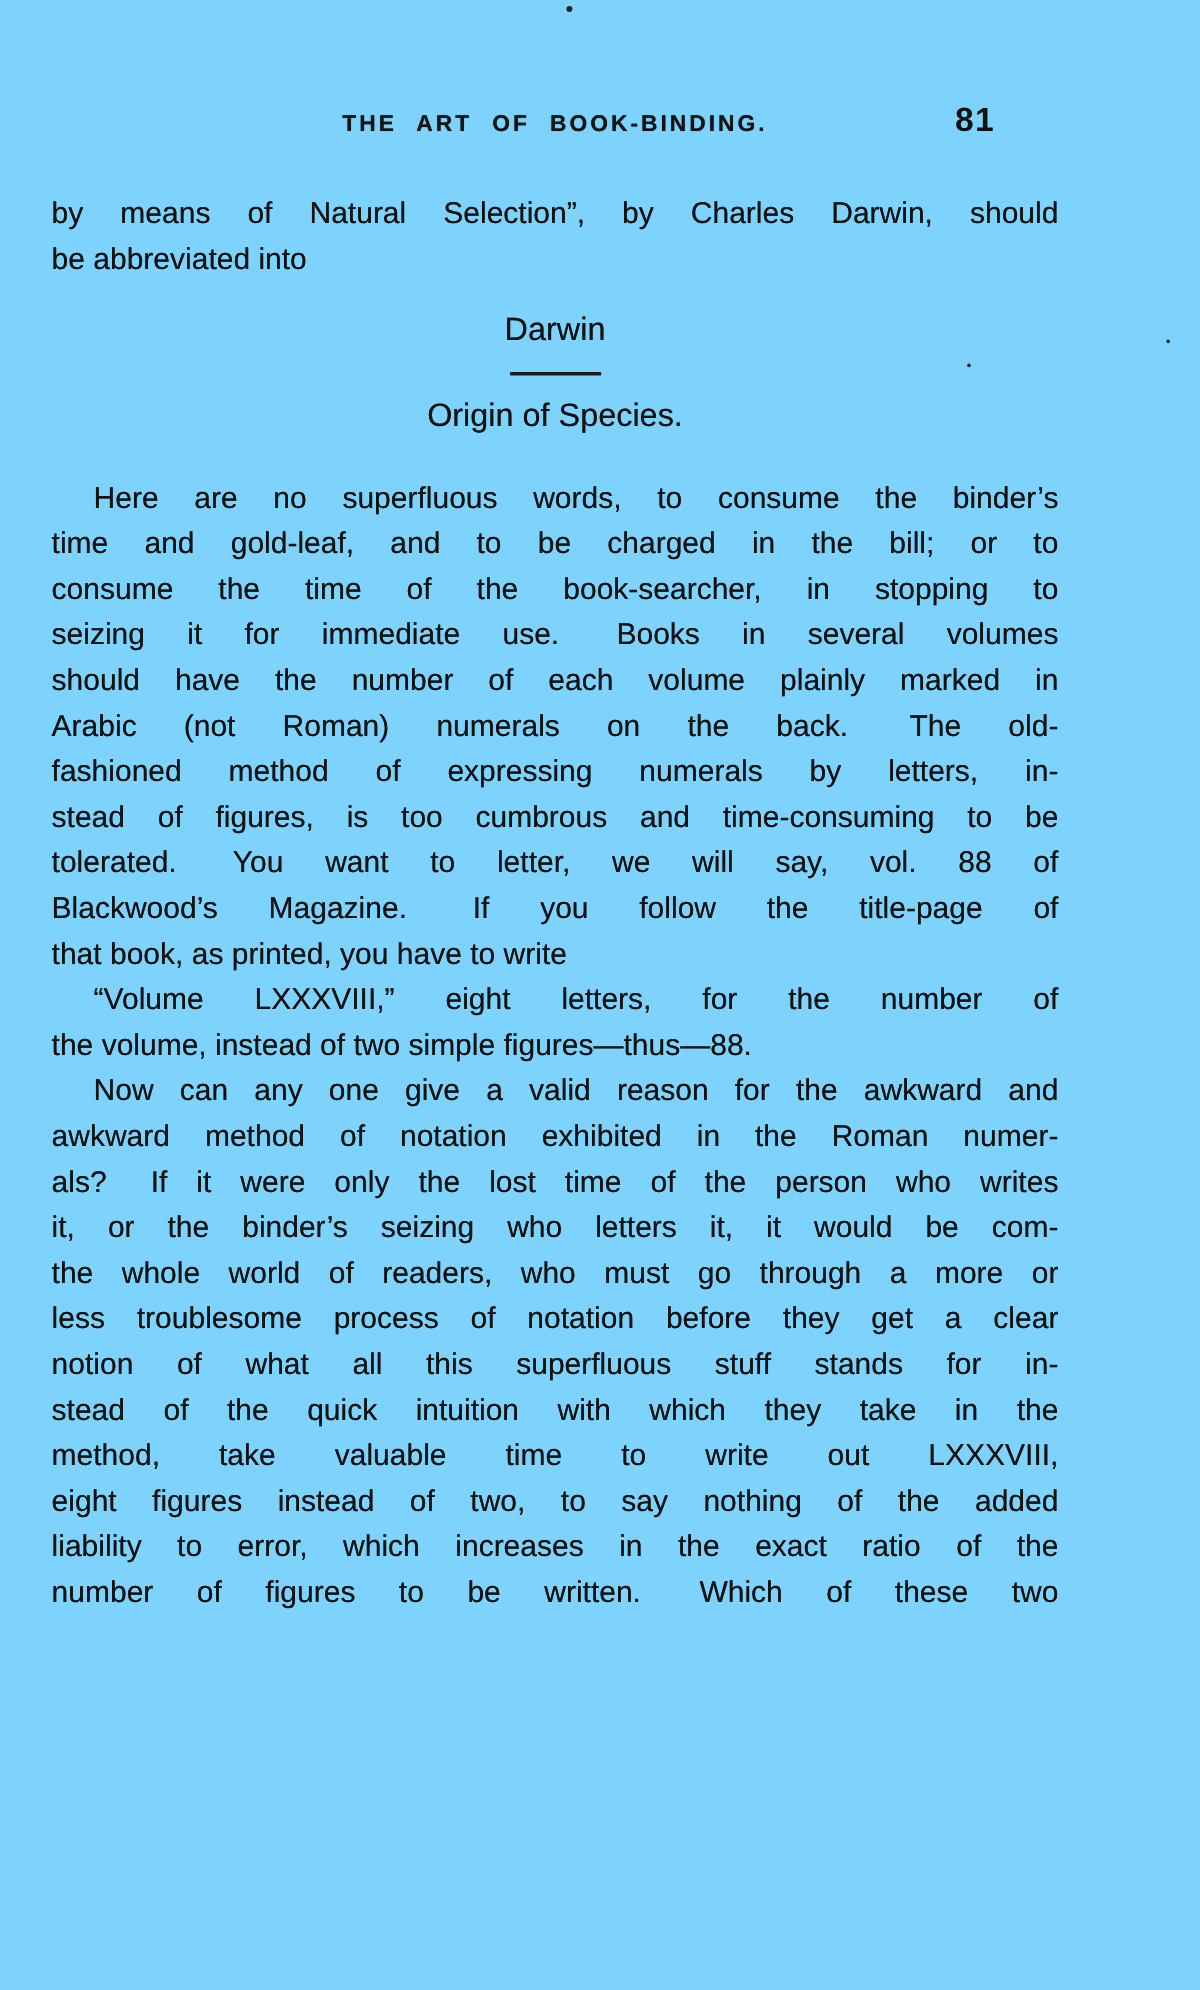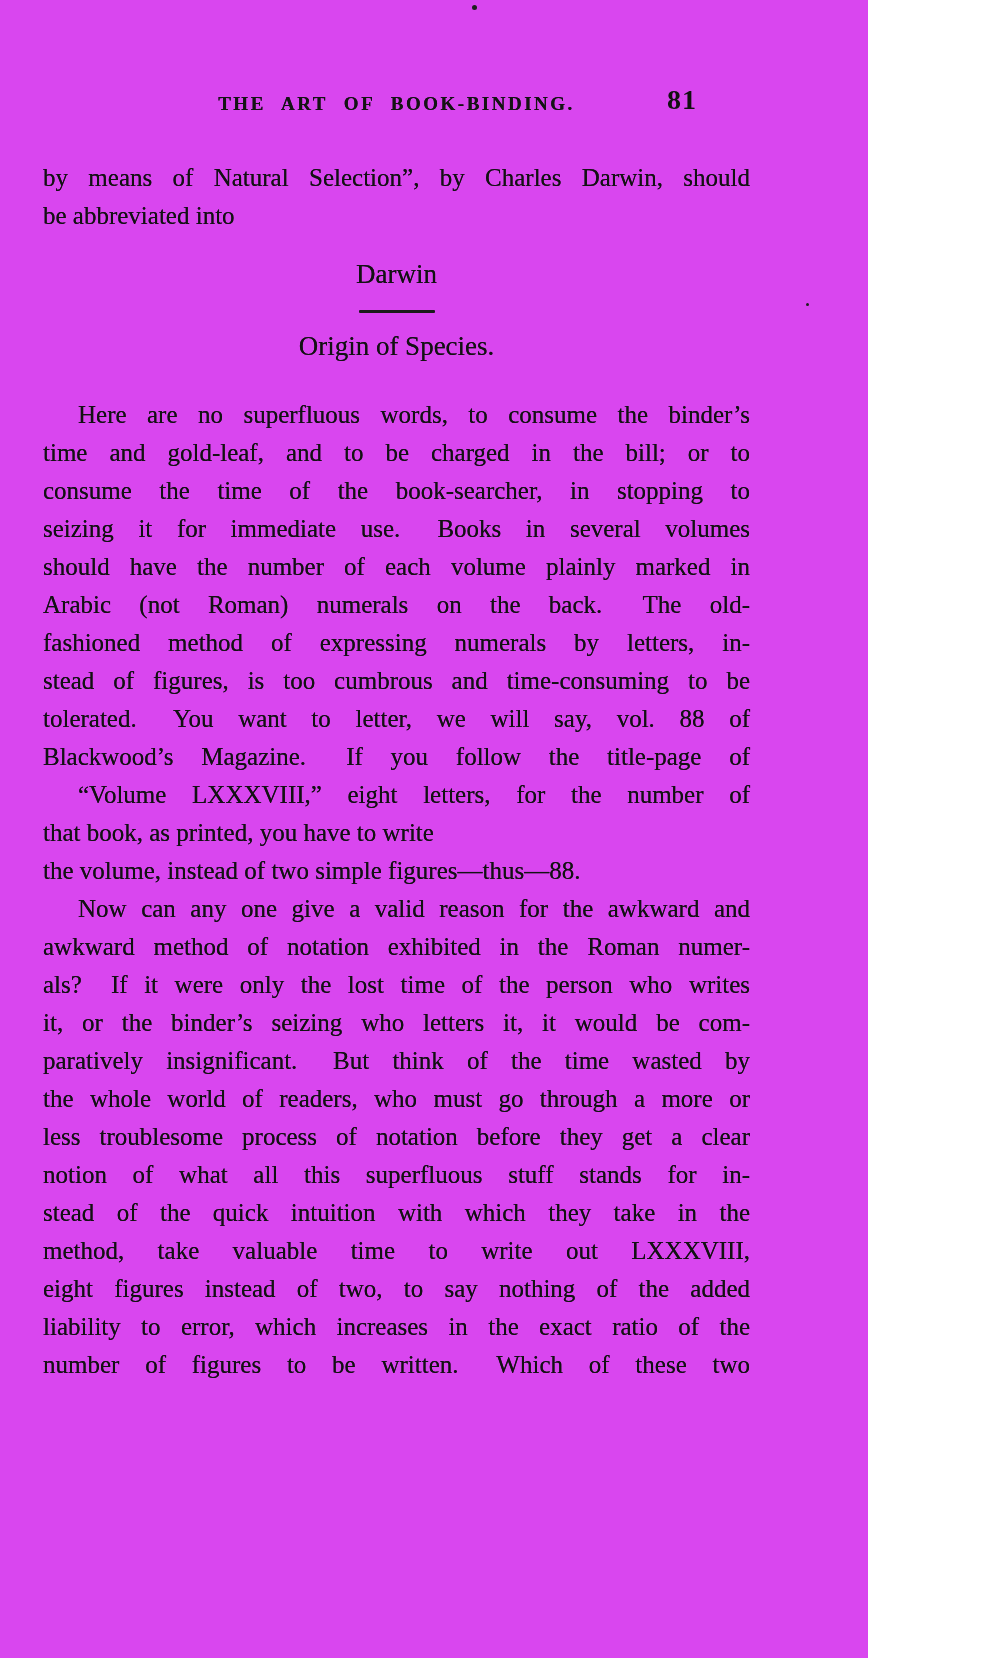--- a/index.html
+++ b/index.html
@@ -1,22 +1,22 @@
 <!DOCTYPE html>
 <html><head>
 <meta charset="utf-8">
 <style>
   html, body { margin: 0; padding: 0; background: #ffffff; }
   .page {
     position: relative;
-    width: 868px;
+    width: 1000px;
     height: 1658px;
-    background: #d946ef;
+    background: #7dd3fc;
     color: #121212;
-    font-family: Liberation Serif, serif;
+    font-family: Liberation Sans, sans-serif;
     overflow: hidden;
   }
   
   .runhead-row {
     position: relative;
     padding: 93px 118px 0 43px;
   }
   .runhead {
     text-align: center;
     font-weight: bold;
@@ -98,28 +98,27 @@
         <div class="line indent" data-name="text-line">Here are no superfluous words, to consume the binder’s</div>
         <div class="line" data-name="text-line">time and gold-leaf, and to be charged in the bill; or to</div>
         <div class="line" data-name="text-line">consume the time of the book-searcher, in stopping to</div>
         <div class="line" data-name="text-line">seizing it for immediate use.  Books in several volumes</div>
         <div class="line" data-name="text-line">should have the number of each volume plainly marked in</div>
         <div class="line" data-name="text-line">Arabic (not Roman) numerals on the back.  The old-</div>
         <div class="line" data-name="text-line">fashioned method of expressing numerals by letters, in-</div>
         <div class="line" data-name="text-line">stead of figures, is too cumbrous and time-consuming to be</div>
         <div class="line" data-name="text-line">tolerated.  You want to letter, we will say, vol. 88 of</div>
         <div class="line" data-name="text-line">Blackwood’s Magazine.  If you follow the title-page of</div>
+        <div class="line no-just" data-name="text-line">that book, as printed, you have to write</div>
         <div class="line indent" data-name="text-line">“Volume LXXXVIII,” eight letters, for the number of</div>
-        <div class="line no-just" data-name="text-line">that book, as printed, you have to write</div>
         <div class="line no-just" data-name="text-line">the volume, instead of two simple figures—thus—88.</div>
         <div class="line indent" data-name="text-line">Now can any one give a valid reason for the awkward and</div>
         <div class="line" data-name="text-line">awkward method of notation exhibited in the Roman numer-</div>
         <div class="line" data-name="text-line">als?  If it were only the lost time of the person who writes</div>
         <div class="line" data-name="text-line">it, or the binder’s seizing who letters it, it would be com-</div>
-        <div class="line" data-name="text-line">paratively insignificant.  But think of the time wasted by</div>
         <div class="line" data-name="text-line">the whole world of readers, who must go through a more or</div>
         <div class="line" data-name="text-line">less troublesome process of notation before they get a clear</div>
         <div class="line" data-name="text-line">notion of what all this superfluous stuff stands for in-</div>
         <div class="line" data-name="text-line">stead of the quick intuition with which they take in the</div>
         <div class="line" data-name="text-line">method, take valuable time to write out LXXXVIII,</div>
         <div class="line" data-name="text-line">eight figures instead of two, to say nothing of the added</div>
         <div class="line" data-name="text-line">liability to error, which increases in the exact ratio of the</div>
         <div class="line" data-name="text-line">number of figures to be written.  Which of these two</div>
       </div>
 

